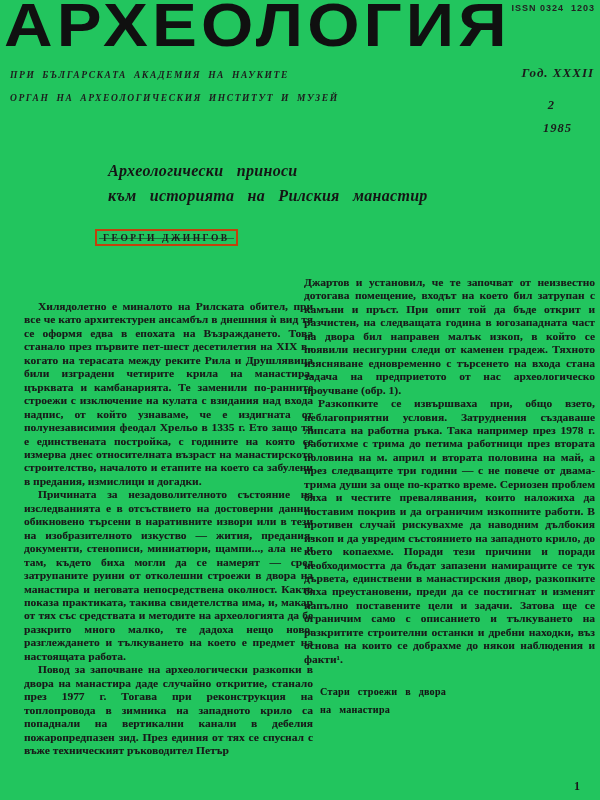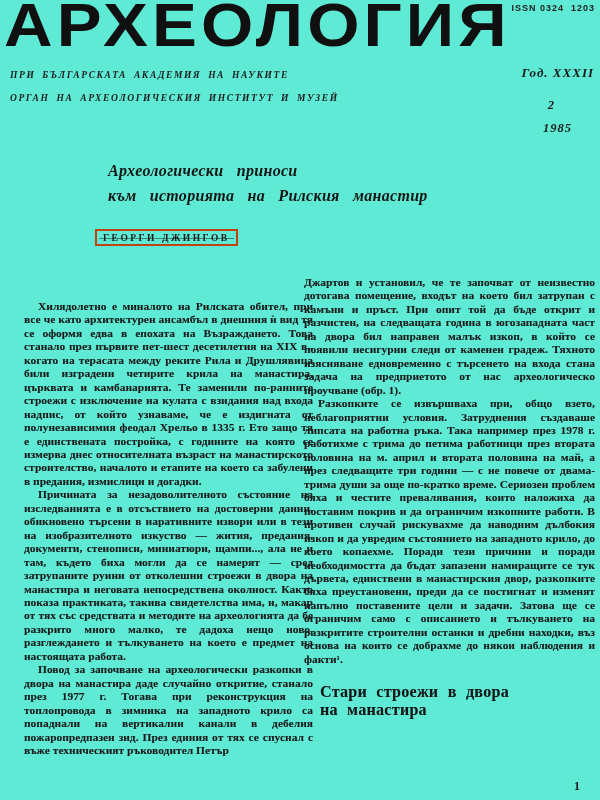--- a/index.html
+++ b/index.html
@@ -1,18 +1,18 @@
 <!DOCTYPE html>
 <html lang="bg"><head>
 <meta charset="utf-8">
 <style>
   html,body{margin:0;padding:0;background:#e9e7e2;}
   .page{
     position:relative;width:600px;height:800px;margin:0 auto;
-    background:#5eead4;overflow:hidden;
+    background:#22c55e;overflow:hidden;
     font-family:"Liberation Serif",serif;color:#1b1b1b;
   }
   
   .masthead-title{
     position:absolute;top:-2px;left:4px;
     font-family:"Liberation Sans",sans-serif;font-weight:700;
     font-size:66px;line-height:58px;letter-spacing:4px;color:#101010;
     transform:scale(1.02,0.92);transform-origin:left top;white-space:nowrap;
   }
   .issn{
@@ -51,21 +51,21 @@
     font-size:11.4px;line-height:13.45px;font-weight:700;
     letter-spacing:.05px;color:#1a1a1a;
     text-shadow:.2px .2px 0 rgba(0,0,0,.3);
   }
   .col-left{left:24px;width:289px;margin-top:24px;}
   .col-right{left:304px;width:291px;}
   .col p{margin:0;}
   .col p.indent{text-indent:14px;}
   .section-heading{
     margin:17px 0 16px 16px;text-align:left;
-    font-size:16px;font-weight:700;line-height:17.5px;
+    font-size:10px;font-weight:700;line-height:17.5px;
     word-spacing:5px;letter-spacing:.3px;color:#161616;
   }
   .page-number{
     position:absolute;right:20px;bottom:6px;
     font-weight:700;font-size:12px;color:#1a1a1a;
   }
 </style>
 </head>
 <body>
 

